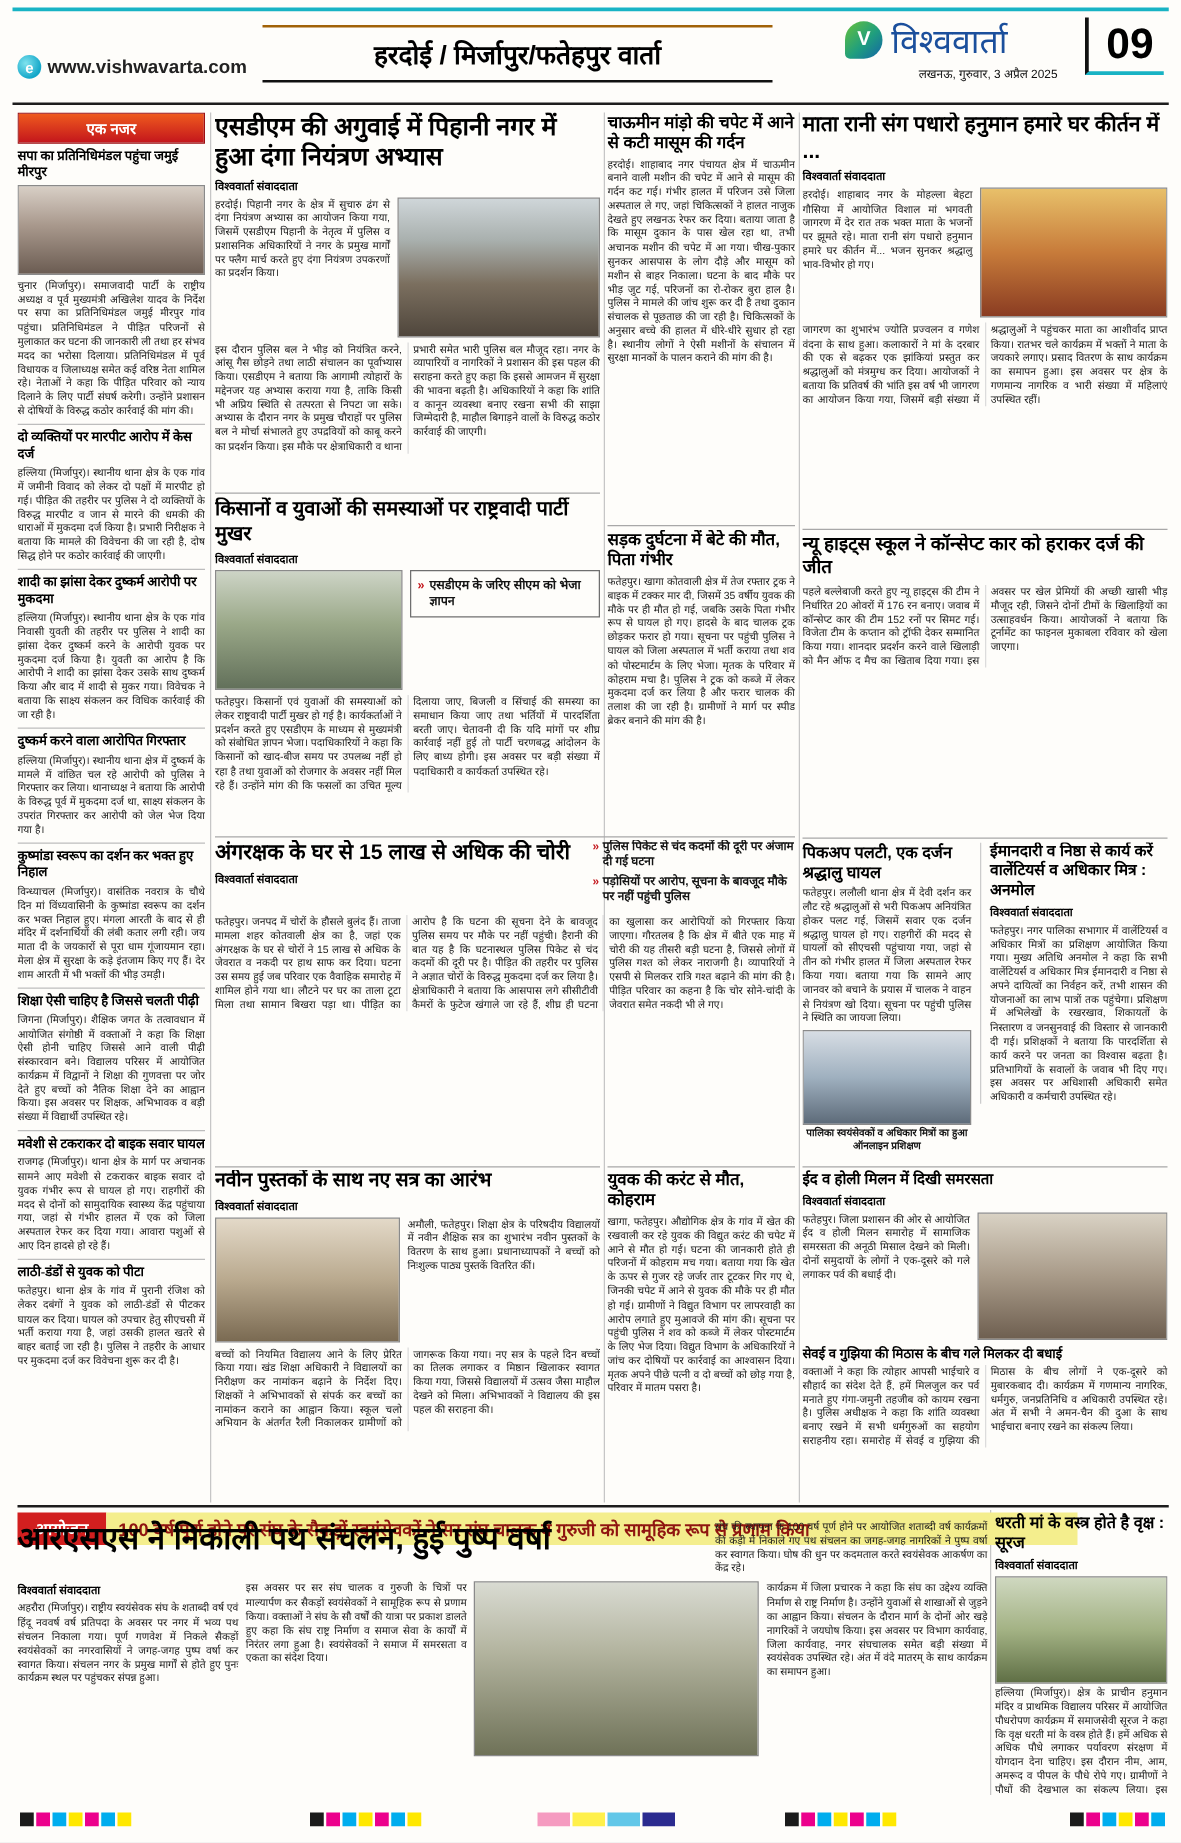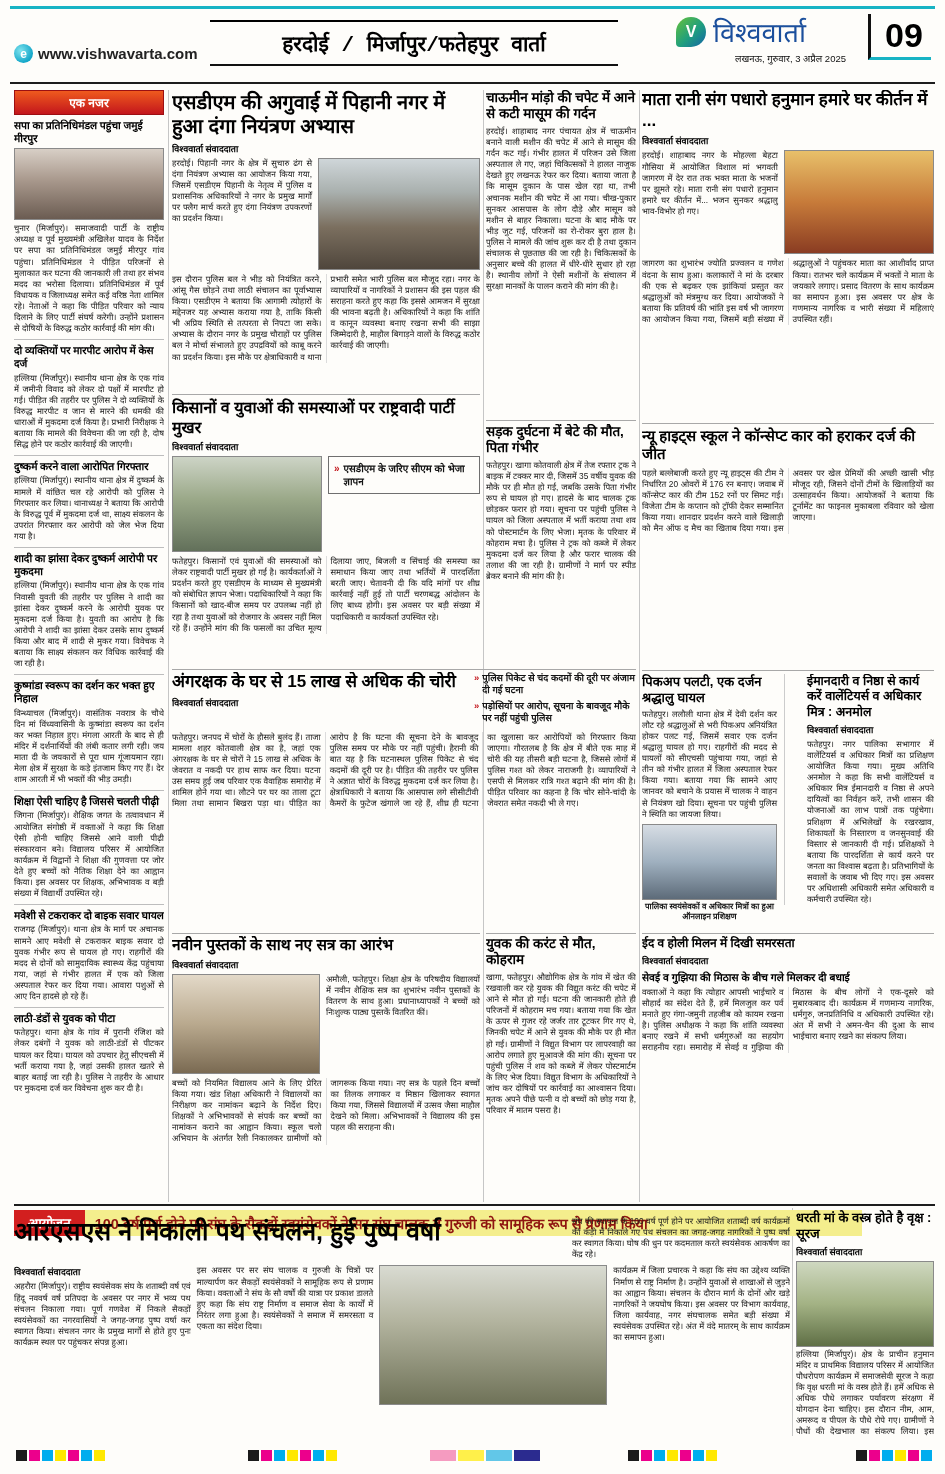--- a/index.html
+++ b/index.html
@@ -33,21 +33,21 @@
   .ek-item{padding:4px 0 5px;}
   .ek-item + .ek-item{border-top:1px solid #bdbdbd;}
   .ek-hl{font-size:10.5px;font-weight:bold;line-height:1.25;color:#000;margin-bottom:2px;font-family:Liberation Serif, serif;}
   .quote-box{border:1px solid #6f6f6f;padding:5px;font-size:10px;font-weight:bold;line-height:1.3;display:flex;gap:4px;}
   .bullet{font-size:9.5px;font-weight:bold;line-height:1.28;display:flex;gap:3px;margin-bottom:4px;}
   .qmark{color:#c3161c;font-weight:900;}
   .caption{font-size:8px;font-weight:bold;text-align:center;line-height:1.25;margin-top:2px;}
   .subhead{font-size:10.5px;font-weight:bold;margin:3px 0;color:#000;}
   .site{display:flex;align-items:center;gap:5px;font-size:15px;font-weight:bold;color:#222;}
   .globe{width:19px;height:19px;border-radius:50%;background:radial-gradient(circle at 35% 35%,#7fe3ee,#14a7c9 70%);color:#fff;font-size:12px;font-weight:bold;display:flex;align-items:center;justify-content:center;}
-  .section-title{border-top:2px solid #000000;border-bottom:2px solid #111;display:flex;align-items:center;justify-content:center;font-size:21px;font-weight:800;color:#000;font-family:Liberation Mono, monospace;}
+  .section-title{border-top:2px solid #a16207;border-bottom:2px solid #111;display:flex;align-items:center;justify-content:center;font-size:21px;font-weight:800;color:#000;}
   .brandbox{display:flex;align-items:center;gap:7px;justify-content:center;}
   .leaf{width:30px;height:30px;border-radius:50% 50% 50% 4px;background:linear-gradient(135deg,#68c23a 0%,#1f9e7e 55%,#1464a8 100%);color:#fff;font-weight:900;font-size:16px;display:flex;align-items:center;justify-content:center;}
   .brandname{font-size:27px;font-weight:400;color:#1b4f9c;}
   .edition{font-size:9.5px;color:#111;text-align:right;margin-top:2px;}
   .pageno{border-left:3px solid #111;border-bottom:3px solid #18b3c4;padding:2px 8px 2px 14px;font-size:34px;font-weight:800;color:#000;}
   .banner-row{display:flex;align-items:stretch;}
   .aayojan-label{background:#d21f1f;color:#fff;font-weight:bold;font-size:13.5px;display:flex;align-items:center;padding:0 14px;}
   .banner-text{background:#f4ee8d;color:#8f1510;font-weight:bold;font-size:14.5px;flex:1;display:flex;align-items:center;padding:0 10px;}
   .reggroup{position:absolute;display:flex;gap:2px;top:0;}
   .sq{width:11px;height:11px;display:inline-block;}
@@ -95,26 +95,26 @@
     <article class="ek-item">
       <h3 class="ek-hl">सपा का प्रतिनिधिमंडल पहुंचा जमुई मीरपुर</h3>
       <div class="photo ph-people" style="height:72px;margin:3px 0"></div>
       <p class="body">चुनार (मिर्जापुर)। समाजवादी पार्टी के राष्ट्रीय अध्यक्ष व पूर्व मुख्यमंत्री अखिलेश यादव के निर्देश पर सपा का प्रतिनिधिमंडल जमुई मीरपुर गांव पहुंचा। प्रतिनिधिमंडल ने पीड़ित परिजनों से मुलाकात कर घटना की जानकारी ली तथा हर संभव मदद का भरोसा दिलाया। प्रतिनिधिमंडल में पूर्व विधायक व जिलाध्यक्ष समेत कई वरिष्ठ नेता शामिल रहे। नेताओं ने कहा कि पीड़ित परिवार को न्याय दिलाने के लिए पार्टी संघर्ष करेगी। उन्होंने प्रशासन से दोषियों के विरुद्ध कठोर कार्रवाई की मांग की।</p>
     </article>
     <article class="ek-item">
       <h3 class="ek-hl">दो व्यक्तियों पर मारपीट आरोप में केस दर्ज</h3>
       <p class="body">हल्लिया (मिर्जापुर)। स्थानीय थाना क्षेत्र के एक गांव में जमीनी विवाद को लेकर दो पक्षों में मारपीट हो गई। पीड़ित की तहरीर पर पुलिस ने दो व्यक्तियों के विरुद्ध मारपीट व जान से मारने की धमकी की धाराओं में मुकदमा दर्ज किया है। प्रभारी निरीक्षक ने बताया कि मामले की विवेचना की जा रही है, दोष सिद्ध होने पर कठोर कार्रवाई की जाएगी।</p>
     </article>
     <article class="ek-item">
+      <h3 class="ek-hl">शादी का झांसा देकर दुष्कर्म आरोपी पर मुकदमा</h3>
+      <p class="body">हल्लिया (मिर्जापुर)। स्थानीय थाना क्षेत्र के एक गांव निवासी युवती की तहरीर पर पुलिस ने शादी का झांसा देकर दुष्कर्म करने के आरोपी युवक पर मुकदमा दर्ज किया है। युवती का आरोप है कि आरोपी ने शादी का झांसा देकर उसके साथ दुष्कर्म किया और बाद में शादी से मुकर गया। विवेचक ने बताया कि साक्ष्य संकलन कर विधिक कार्रवाई की जा रही है।</p>
+    </article>
+    <article class="ek-item">
       <h3 class="ek-hl">दुष्कर्म करने वाला आरोपित गिरफ्तार</h3>
       <p class="body">हल्लिया (मिर्जापुर)। स्थानीय थाना क्षेत्र में दुष्कर्म के मामले में वांछित चल रहे आरोपी को पुलिस ने गिरफ्तार कर लिया। थानाध्यक्ष ने बताया कि आरोपी के विरुद्ध पूर्व में मुकदमा दर्ज था, साक्ष्य संकलन के उपरांत गिरफ्तार कर आरोपी को जेल भेज दिया गया है।</p>
-    </article>
-    <article class="ek-item">
-      <h3 class="ek-hl">शादी का झांसा देकर दुष्कर्म आरोपी पर मुकदमा</h3>
-      <p class="body">हल्लिया (मिर्जापुर)। स्थानीय थाना क्षेत्र के एक गांव निवासी युवती की तहरीर पर पुलिस ने शादी का झांसा देकर दुष्कर्म करने के आरोपी युवक पर मुकदमा दर्ज किया है। युवती का आरोप है कि आरोपी ने शादी का झांसा देकर उसके साथ दुष्कर्म किया और बाद में शादी से मुकर गया। विवेचक ने बताया कि साक्ष्य संकलन कर विधिक कार्रवाई की जा रही है।</p>
     </article>
     <article class="ek-item">
       <h3 class="ek-hl">कुष्मांडा स्वरूप का दर्शन कर भक्त हुए निहाल</h3>
       <p class="body">विन्ध्याचल (मिर्जापुर)। वासंतिक नवरात्र के चौथे दिन मां विंध्यवासिनी के कुष्मांडा स्वरूप का दर्शन कर भक्त निहाल हुए। मंगला आरती के बाद से ही मंदिर में दर्शनार्थियों की लंबी कतार लगी रही। जय माता दी के जयकारों से पूरा धाम गूंजायमान रहा। मेला क्षेत्र में सुरक्षा के कड़े इंतजाम किए गए हैं। देर शाम आरती में भी भक्तों की भीड़ उमड़ी।</p>
     </article>
     <article class="ek-item">
       <h3 class="ek-hl">शिक्षा ऐसी चाहिए है जिससे चलती पीढ़ी</h3>
       <p class="body">जिगना (मिर्जापुर)। शैक्षिक जगत के तत्वावधान में आयोजित संगोष्ठी में वक्ताओं ने कहा कि शिक्षा ऐसी होनी चाहिए जिससे आने वाली पीढ़ी संस्कारवान बने। विद्यालय परिसर में आयोजित कार्यक्रम में विद्वानों ने शिक्षा की गुणवत्ता पर जोर देते हुए बच्चों को नैतिक शिक्षा देने का आह्वान किया। इस अवसर पर शिक्षक, अभिभावक व बड़ी संख्या में विद्यार्थी उपस्थित रहे।</p>
     </article>
     <article class="ek-item">
@@ -198,21 +198,21 @@
   </section>
 
   <section class="art" style="left:642px;top:674px;width:292px;height:256px">
     <div class="row" style="gap:0;height:100%">
       <div style="width:142px;flex:none;padding-right:7px">
         <h2 class="hl" style="font-size:13px">पिकअप पलटी, एक दर्जन श्रद्धालु घायल</h2>
         <p class="body" style="margin-top:3px">फतेहपुर। ललौली थाना क्षेत्र में देवी दर्शन कर लौट रहे श्रद्धालुओं से भरी पिकअप अनियंत्रित होकर पलट गई, जिसमें सवार एक दर्जन श्रद्धालु घायल हो गए। राहगीरों की मदद से घायलों को सीएचसी पहुंचाया गया, जहां से तीन को गंभीर हालत में जिला अस्पताल रेफर किया गया। बताया गया कि सामने आए जानवर को बचाने के प्रयास में चालक ने वाहन से नियंत्रण खो दिया। सूचना पर पहुंची पुलिस ने स्थिति का जायजा लिया।</p>
         <div class="photo ph-meeting" style="height:76px;margin-top:4px"></div>
         <div class="caption">पालिका स्वयंसेवकों व अधिकार मित्रों का हुआ ऑनलाइन प्रशिक्षण</div>
       </div>
-      <div style="flex:1;border-left:1px solid #ccc;padding-left:22px">
+      <div style="flex:1;border-left:1px solid #ccc;padding-left:7px">
         <h2 class="hl" style="font-size:12.5px">ईमानदारी व निष्ठा से कार्य करें वालेंटियर्स व अधिकार मित्र : अनमोल</h2>
         <div class="byline">विश्ववार्ता संवाददाता</div>
         <p class="body">फतेहपुर। नगर पालिका सभागार में वालेंटियर्स व अधिकार मित्रों का प्रशिक्षण आयोजित किया गया। मुख्य अतिथि अनमोल ने कहा कि सभी वालेंटियर्स व अधिकार मित्र ईमानदारी व निष्ठा से अपने दायित्वों का निर्वहन करें, तभी शासन की योजनाओं का लाभ पात्रों तक पहुंचेगा। प्रशिक्षण में अभिलेखों के रखरखाव, शिकायतों के निस्तारण व जनसुनवाई की विस्तार से जानकारी दी गई। प्रशिक्षकों ने बताया कि पारदर्शिता से कार्य करने पर जनता का विश्वास बढ़ता है। प्रतिभागियों के सवालों के जवाब भी दिए गए। इस अवसर पर अधिशासी अधिकारी समेत अधिकारी व कर्मचारी उपस्थित रहे।</p>
       </div>
     </div>
   </section>
 
   <section class="art" style="left:172px;top:936px;width:308px;height:266px">
     <h1 class="hl" style="font-size:15.5px">नवीन पुस्तकों के साथ नए सत्र का आरंभ</h1>
     <div class="byline">विश्ववार्ता संवाददाता</div>
@@ -224,20 +224,24 @@
   </section>
 
   <section class="art" style="left:486px;top:936px;width:150px;height:266px">
     <h2 class="hl" style="font-size:13.5px">युवक की करंट से मौत, कोहराम</h2>
     <p class="body" style="margin-top:3px">खागा, फतेहपुर। औद्योगिक क्षेत्र के गांव में खेत की रखवाली कर रहे युवक की विद्युत करंट की चपेट में आने से मौत हो गई। घटना की जानकारी होते ही परिजनों में कोहराम मच गया। बताया गया कि खेत के ऊपर से गुजर रहे जर्जर तार टूटकर गिर गए थे, जिनकी चपेट में आने से युवक की मौके पर ही मौत हो गई। ग्रामीणों ने विद्युत विभाग पर लापरवाही का आरोप लगाते हुए मुआवजे की मांग की। सूचना पर पहुंची पुलिस ने शव को कब्जे में लेकर पोस्टमार्टम के लिए भेज दिया। विद्युत विभाग के अधिकारियों ने जांच कर दोषियों पर कार्रवाई का आश्वासन दिया। मृतक अपने पीछे पत्नी व दो बच्चों को छोड़ गया है, परिवार में मातम पसरा है।</p>
   </section>
 
   <section class="art" style="left:642px;top:936px;width:292px;height:266px">
     <h1 class="hl" style="font-size:12px">ईद व होली मिलन में दिखी समरसता</h1>
     <div class="byline">विश्ववार्ता संवाददाता</div>
+    <div class="row">
+      <p class="body" style="flex:1">फतेहपुर। जिला प्रशासन की ओर से आयोजित ईद व होली मिलन समारोह में सामाजिक समरसता की अनूठी मिसाल देखने को मिली। दोनों समुदायों के लोगों ने एक-दूसरे को गले लगाकर पर्व की बधाई दी।</p>
+      <div class="photo ph-eid" style="width:152px;height:102px;flex:none"></div>
+    </div>
     <div class="subhead">सेवई व गुझिया की मिठास के बीच गले मिलकर दी बधाई</div>
     <p class="body cols2">वक्ताओं ने कहा कि त्योहार आपसी भाईचारे व सौहार्द का संदेश देते हैं, हमें मिलजुल कर पर्व मनाते हुए गंगा-जमुनी तहजीब को कायम रखना है। पुलिस अधीक्षक ने कहा कि शांति व्यवस्था बनाए रखने में सभी धर्मगुरुओं का सहयोग सराहनीय रहा। समारोह में सेवई व गुझिया की मिठास के बीच लोगों ने एक-दूसरे को मुबारकबाद दी। कार्यक्रम में गणमान्य नागरिक, धर्मगुरु, जनप्रतिनिधि व अधिकारी उपस्थित रहे। अंत में सभी ने अमन-चैन की दुआ के साथ भाईचारा बनाए रखने का संकल्प लिया।</p>
   </section>
 
   <div class="abs banner-row" style="left:14px;top:1210px;width:848px;height:26px">
     <span class="aayojan-label">आयोजन</span>
     <span class="banner-text">100 वर्ष पूर्ण होने पर संघ के सैकड़ों स्वयंसेवकों ने सर संघ चालक व गुरुजी को सामूहिक रूप से प्रणाम किया</span>
   </div>
 
   <section class="art" style="left:14px;top:1216px;width:776px;height:196px">

